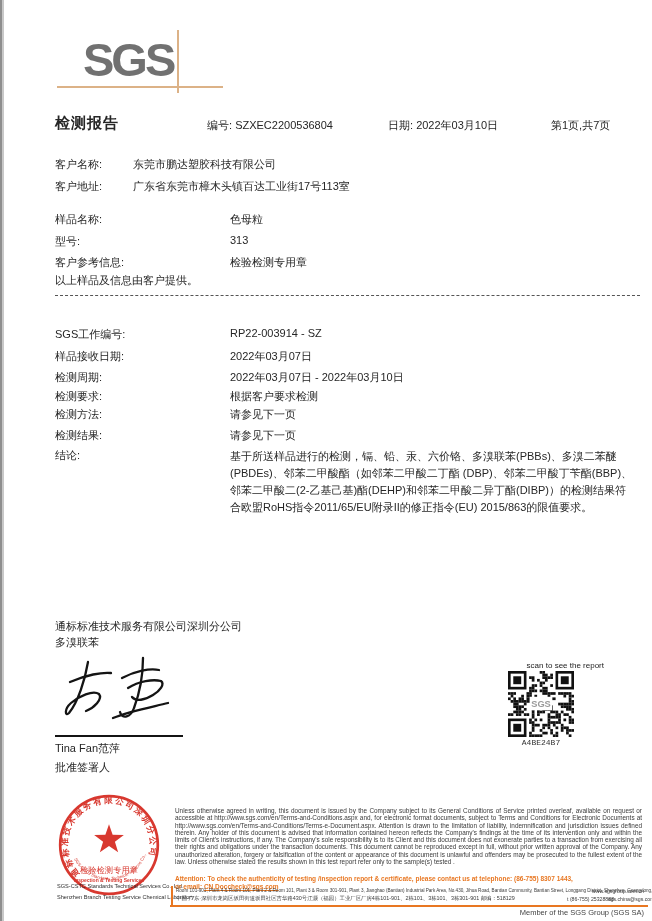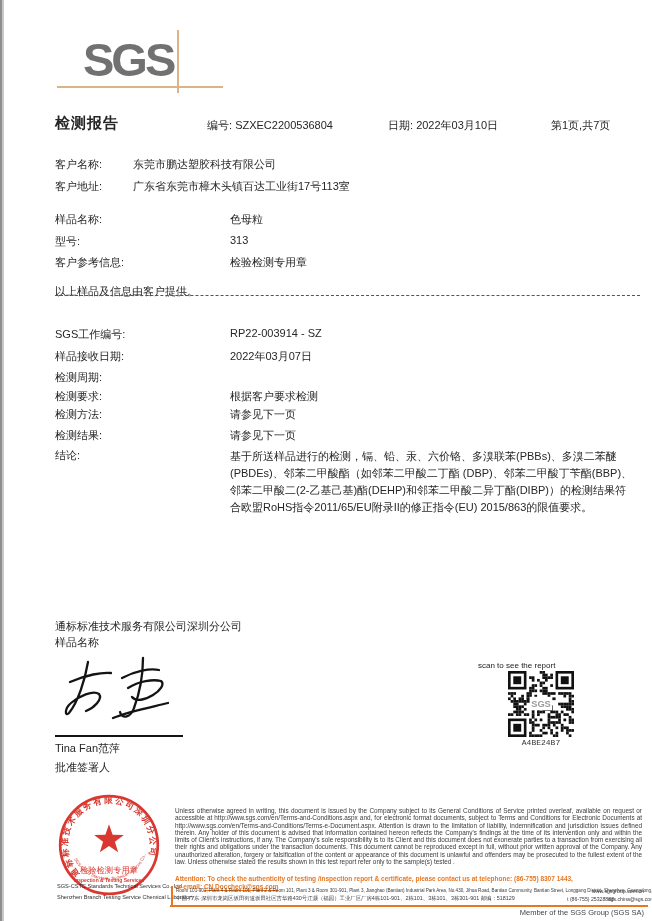--- a/index.html
+++ b/index.html
@@ -23,37 +23,37 @@
   .hdr { position:absolute; top:118px; font-size:11px; white-space:nowrap; }
   .hdr-no   { left:207px;text-align:right; }
   .hdr-date { left:388px; }
   .hdr-page { left:551px; }
 
   
   .row { position:absolute; left:55px; right:14px; font-size:11px; white-space:nowrap; }
   .row .lbl { display:inline-block; }
   .row .val { position:absolute; left:78px; }
   .row .val2 { position:absolute; left:175px; }
-  .note { position:absolute; left:55px; font-size:11px;margin-top:11px; }
+  .note { position:absolute; left:55px; font-size:11px; }
   .divider { position:absolute; left:55px; top:295px; width:585px; border-top:1px dashed #555; }
 
   .concl-lbl { position:absolute; left:55px; top:448px; font-size:11px; }
   .concl-txt { position:absolute; left:230px; top:448px; width:404px; font-size:11px;
     line-height:17px; white-space:normal; }
 
   
   .company   { position:absolute; left:55px; top:619px; font-size:11px; }
   .auth      { position:absolute; left:55px; top:635px; font-size:11px; }
   .sig-svg   { position:absolute; left:58px; top:650px; }
   .sig-line  { position:absolute; left:55px; top:735px; width:128px; height:2px; background:#141414; }
   .signer    { position:absolute; left:55px; top:741px; font-size:11px; }
   .signer-t  { position:absolute; left:55px; top:760px; font-size:11px; }
 
   
-  .qr-caption { position:absolute; left:478px; top:661px; width:126px; text-align:left; font-size:8px; color:#222; }
+  .qr-caption { position:absolute; left:478px; top:661px; width:126px; text-align:right; font-size:8px; color:#222; }
   .qr-svg     { position:absolute; left:508px; top:671px; }
   .qr-code    { position:absolute; left:478px; top:738px; width:126px; text-align:center; font-size:8px; color:#333;font-family:Liberation Mono, monospace; }
 
   
   .stamp-svg { position:absolute; left:55px; top:791px; z-index:1; opacity:.92; }
   .cstc { position:absolute; left:57px; z-index:2; font-size:5.6px; color:#2e2e2e; white-space:nowrap; }
   .cstc1 { top:883px; } .cstc2 { top:894px; }
 
   .disclaimer { position:absolute; left:175px; top:807px; width:467px; font-size:6.4px;
     line-height:7.3px; text-align:justify; color:#3a3a3a; z-index:2; }
@@ -114,39 +114,40 @@
   <div class="row" style="top:327px">
     <span class="lbl">SGS工作编号:</span>
     <span class="val2">RP22-003914 - SZ</span>
   </div>
   <div class="row" style="top:349px">
     <span class="lbl">样品接收日期:</span>
     <span class="val2">2022年03月07日</span>
   </div>
   <div class="row" style="top:370px">
     <span class="lbl">检测周期:</span>
+    <span class="val2">2022年03月07日 - 2022年03月10日</span>
   </div>
   <div class="row" style="top:389px">
     <span class="lbl">检测要求:</span>
     <span class="val2">根据客户要求检测</span>
   </div>
   <div class="row" style="top:407px">
     <span class="lbl">检测方法:</span>
     <span class="val2">请参见下一页</span>
   </div>
   <div class="row" style="top:428px">
     <span class="lbl">检测结果:</span>
     <span class="val2">请参见下一页</span>
   </div>
 
   <div class="concl-lbl">结论:</div>
   <div class="concl-txt">基于所送样品进行的检测，镉、铅、汞、六价铬、多溴联苯(PBBs)、多溴二苯醚(PBDEs)、邻苯二甲酸酯（如邻苯二甲酸二丁酯 (DBP)、邻苯二甲酸丁苄酯(BBP)、邻苯二甲酸二(2-乙基己基)酯(DEHP)和邻苯二甲酸二异丁酯(DIBP)）的检测结果符合欧盟RoHS指令2011/65/EU附录II的修正指令(EU) 2015/863的限值要求。</div>
 
   <div class="company">通标标准技术服务有限公司深圳分公司</div>
-  <div class="auth">样品名称</div>
+  <div class="auth">多溴联苯</div>
   <svg class="sig-svg" width="140" height="85" viewBox="0 0 140 85">
     <g fill="none" stroke="#141414" stroke-width="2.3" stroke-linecap="round">
       <path d="M 12,32 C 28,25 44,22 53,23"></path>
       <path d="M 30,12 C 27,30 20,52 11,63 C 7,67 6,59 13,53 C 21,46 35,40 41,44 C 45,49 36,58 28,61"></path>
       <path d="M 64,28 C 77,21 92,18 101,20"></path>
       <path d="M 85,8 C 85,24 82,42 76,58 C 73,67 64,70 62,62"></path>
       <path d="M 70,38 C 81,31 95,29 103,31 C 107,34 102,41 95,45 C 87,50 78,52 74,47"></path>
       <path d="M 55,68 C 72,61 94,57 110,53"></path>
     </g>
   </svg>

